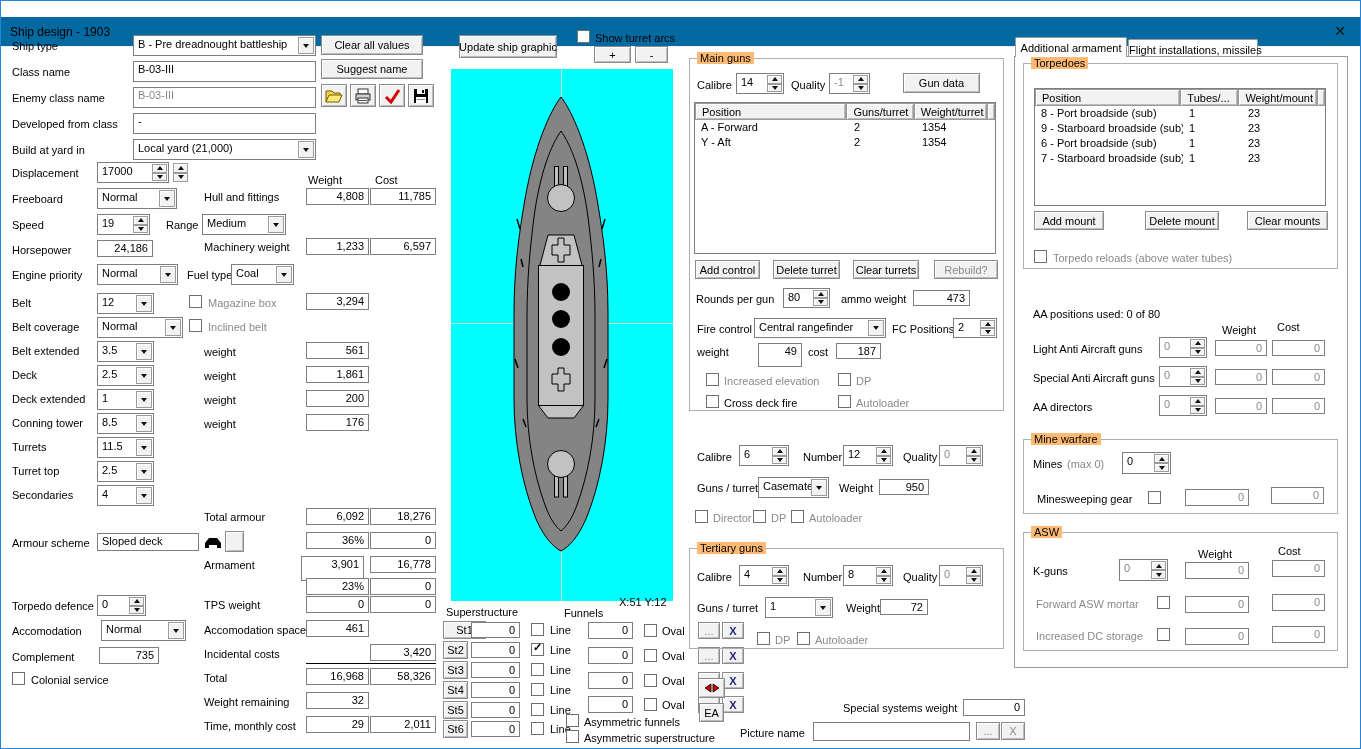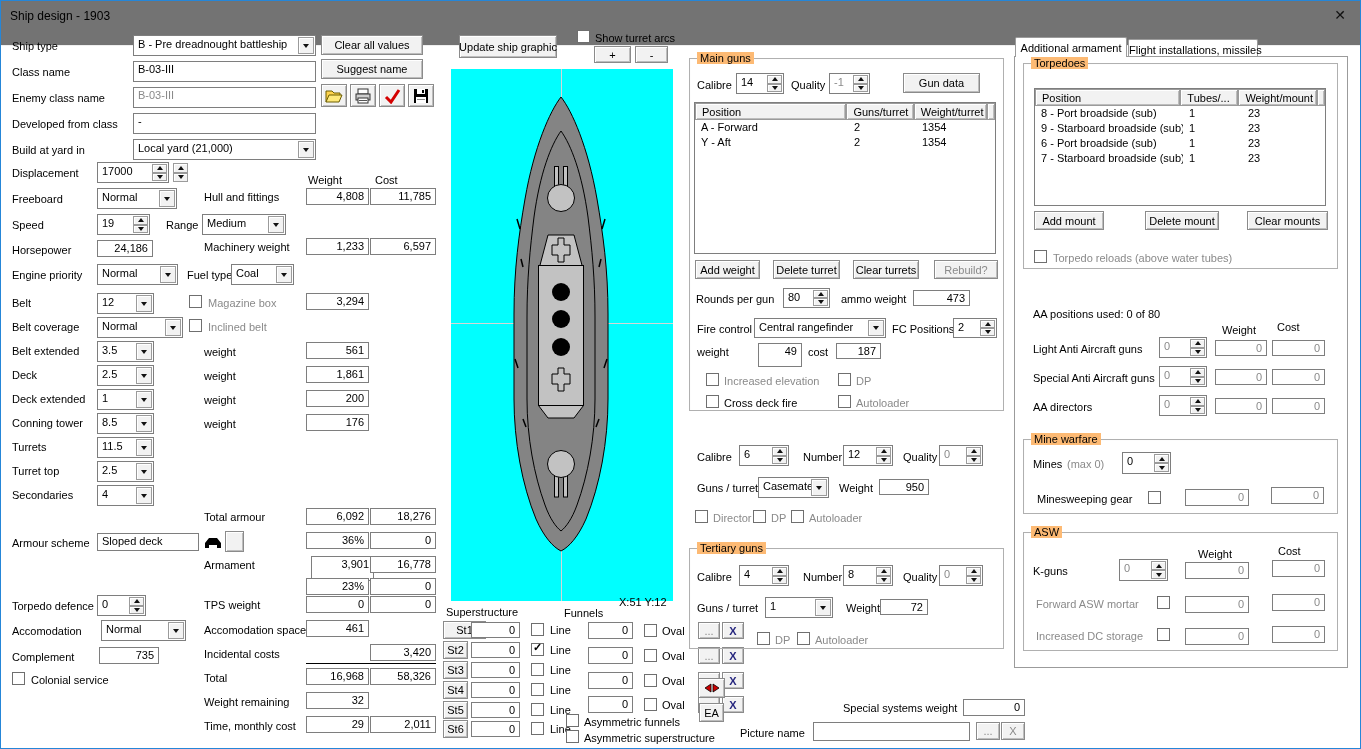--- a/index.html
+++ b/index.html
@@ -1,19 +1,19 @@
 <!DOCTYPE html>
 <html><head>
 <meta charset="utf-8">
 <style>
   *{box-sizing:border-box;margin:0;padding:0}
   html,body{background:#9a9a9a}
   #win{position:relative;width:1361px;height:749px;background:#fff;border:1px solid #2586d8;
        font-family:"Liberation Sans",sans-serif;font-size:11px;color:#000;overflow:hidden;cursor:default}
-  .titlebar{position:absolute;left:0;top:0;width:100%;height:45px;background:#737373;border-bottom:1px solid #efefef}
+  .titlebar{position:absolute;left:0;top:16px;width:100%;height:30px;background:#0369a1;border-bottom:1px solid #efefef}
   .title{position:absolute;left:9px;top:8px;font-size:12px;white-space:nowrap}
   .closex{position:absolute;right:14px;top:6px;font-size:14px;color:#111}
   .lbl{position:absolute;white-space:nowrap;line-height:12px}
   .dis{color:#8a8a8a}
   .fld{position:absolute;background:#fff;border:1px solid #7e7e7e;text-align:right;
        padding:1px 4px 0 2px;overflow:hidden;white-space:nowrap}
   .fld.l{text-align:left;padding-left:4px}
   .btn{position:absolute;background:#f2f2f2;border:1px solid #8b8b8b;
        box-shadow:inset 1px 1px 0 #ffffff,inset -1px -1px 0 #bdbdbd;
        display:flex;align-items:center;justify-content:center;white-space:nowrap}
@@ -211,21 +211,21 @@
   <div class="fld" style="left:305px;top:389px;width:63px;height:17px"><span>200</span></div>
   <span class="lbl" style="left:203px;top:417px">weight</span>
   <div class="fld" style="left:305px;top:413px;width:63px;height:17px"><span>176</span></div>
 
   <span class="lbl" style="left:203px;top:510px">Total armour</span>
   <div class="fld" style="left:305px;top:507px;width:63px;height:17px"><span>6,092</span></div>
   <div class="fld" style="left:369px;top:507px;width:66px;height:17px"><span>18,276</span></div>
   <div class="fld" style="left:305px;top:531px;width:63px;height:17px"><span>36%</span></div>
   <div class="fld" style="left:369px;top:531px;width:66px;height:17px"><span>0</span></div>
   <span class="lbl" style="left:203px;top:558px">Armament</span>
-  <div class="fld" style="left:310px;top:555px;width:63px;height:25px"><span>3,901</span></div>
+  <div class="fld" style="left:300px;top:555px;width:63px;height:25px"><span>3,901</span></div>
   <div class="fld" style="left:369px;top:555px;width:66px;height:17px"><span>16,778</span></div>
   <div class="fld" style="left:305px;top:577px;width:63px;height:17px"><span>23%</span></div>
   <div class="fld" style="left:369px;top:577px;width:66px;height:17px"><span>0</span></div>
   <span class="lbl" style="left:203px;top:598px">TPS weight</span>
   <div class="fld" style="left:305px;top:595px;width:63px;height:17px"><span>0</span></div>
   <div class="fld" style="left:369px;top:595px;width:66px;height:17px"><span>0</span></div>
   <span class="lbl" style="left:203px;top:623px">Accomodation space</span>
   <div class="fld" style="left:305px;top:619px;width:63px;height:17px"><span>461</span></div>
   <span class="lbl" style="left:203px;top:647px">Incidental costs</span>
   <div class="fld" style="left:369px;top:643px;width:66px;height:17px"><span>3,420</span></div>
@@ -423,21 +423,21 @@
       <span class="tc" style="width:74px">1354</span>
     </div>
     <div class="trow">
       <span class="tc" style="width:153px">Y - Aft</span>
       <span class="tc" style="width:68px">2</span>
       <span class="tc" style="width:74px">1354</span>
     </div>
   </div>
 
   <div class="btn" style="left:694px;top:259px;width:65px;height:19px">
-      <span>Add weight</span>
+      <span>Add control</span>
     </div>
   <div class="btn" style="left:772px;top:259px;width:67px;height:19px">
       <span>Delete turret</span>
     </div>
   <div class="btn" style="left:852px;top:259px;width:66px;height:19px">
       <span>Clear turrets</span>
     </div>
   <div class="btn dis" style="left:933px;top:259px;width:64px;height:19px">
       <span>Rebuild?</span>
     </div>

